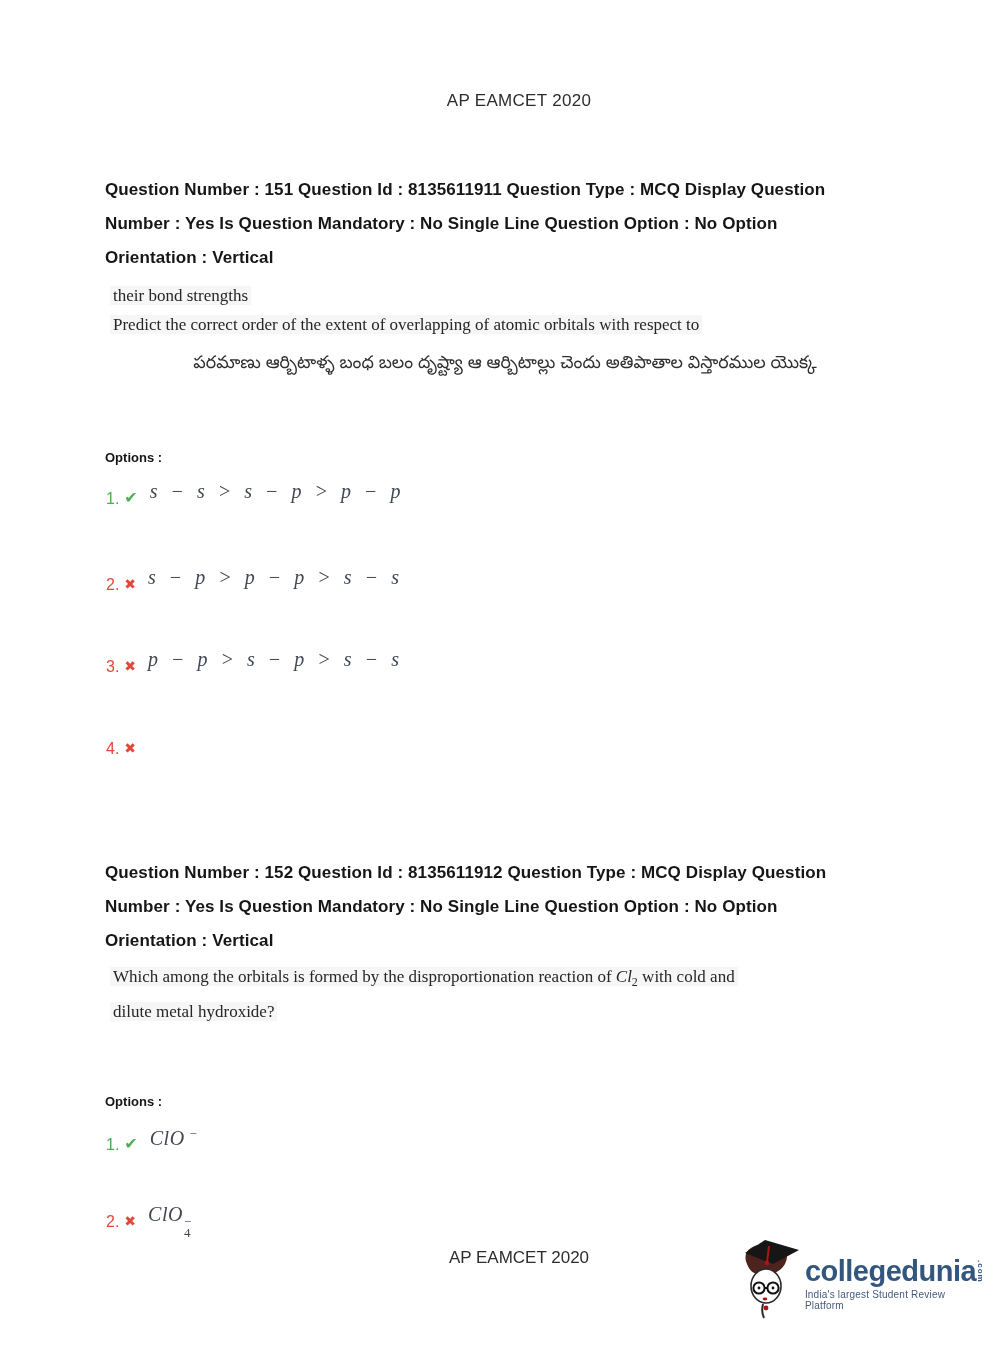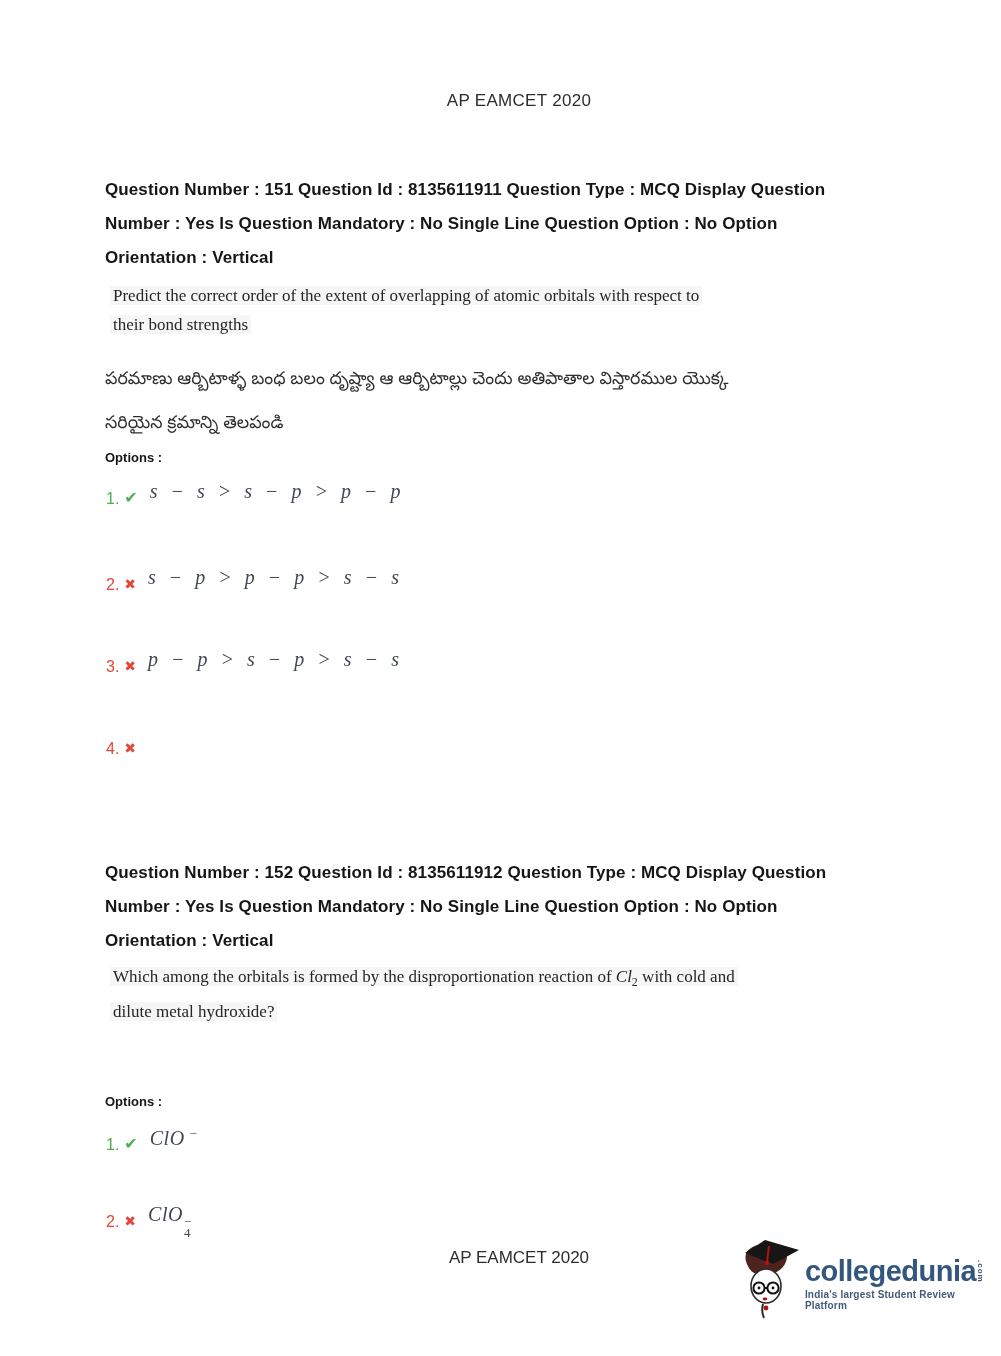--- a/index.html
+++ b/index.html
@@ -50,43 +50,42 @@
   .logo { position:absolute; left:742px; top:1238px; width:240px; display:flex; align-items:flex-start;justify-content:center; }
   .logo-text { margin-left:4px; margin-top:18px; }
   .brand-row { display:flex; align-items:flex-start; }
   .brand {
     font-size:29px; font-weight:700; color:#33567f; letter-spacing:-0.5px; line-height:30px;
   }
   .tld {
     writing-mode:vertical-rl; font-size:8px; font-weight:700; color:#33567f;
     margin-top:4px; letter-spacing:1px;
   }
-  .tagline { font-size:10px; font-weight:700; color:#44597a; margin-top:3px; letter-spacing:0.2px; }
+  .tagline { font-size:10px; font-weight:400; color:#44597a; margin-top:3px; letter-spacing:0.2px; }
 </style>
 </head>
 <body>
 
 <div class="page">
 
   <div class="header-title">AP EAMCET 2020</div>
 
   <div class="meta" style="top:173px;">
     <div>Question Number : 151 Question Id : 8135611911 Question Type : MCQ Display Question</div>
     <div>Number : Yes Is Question Mandatory : No Single Line Question Option : No Option</div>
     <div>Orientation : Vertical</div>
   </div>
 
   <div class="q-en" style="top:281px;">
+    <span class="ln"><span class="bg">their bond strengths</span></span>
     <span class="ln"><span class="bg">Predict the correct order of the extent of overlapping of atomic orbitals with respect to</span></span>
-    <span class="ln"><span class="bg">their bond strengths</span></span>
   </div>
 
-  <div class="q-te" style="top:356px;">
+  <div class="q-te" style="top:340px;text-align:center;">
     <div>పరమాణు ఆర్బిటాళ్ళ బంధ బలం దృష్ట్యా ఆ ఆర్బిటాల్లు చెందు అతిపాతాల విస్తారముల యొక్క</div>
-    <div>సరియైన క్రమాన్ని తెలపండి</div>
   </div>
 
   <div class="options-label" style="top:450px;">Options :</div>
 
   <div class="option" style="top:480px;">
     <span class="opt-num green">1.</span>
     <span class="opt-icon check">✔</span>
     <span class="formula">s − s &gt; s − p &gt; p − p</span>
   </div>
   <div class="option" style="top:566px;">

